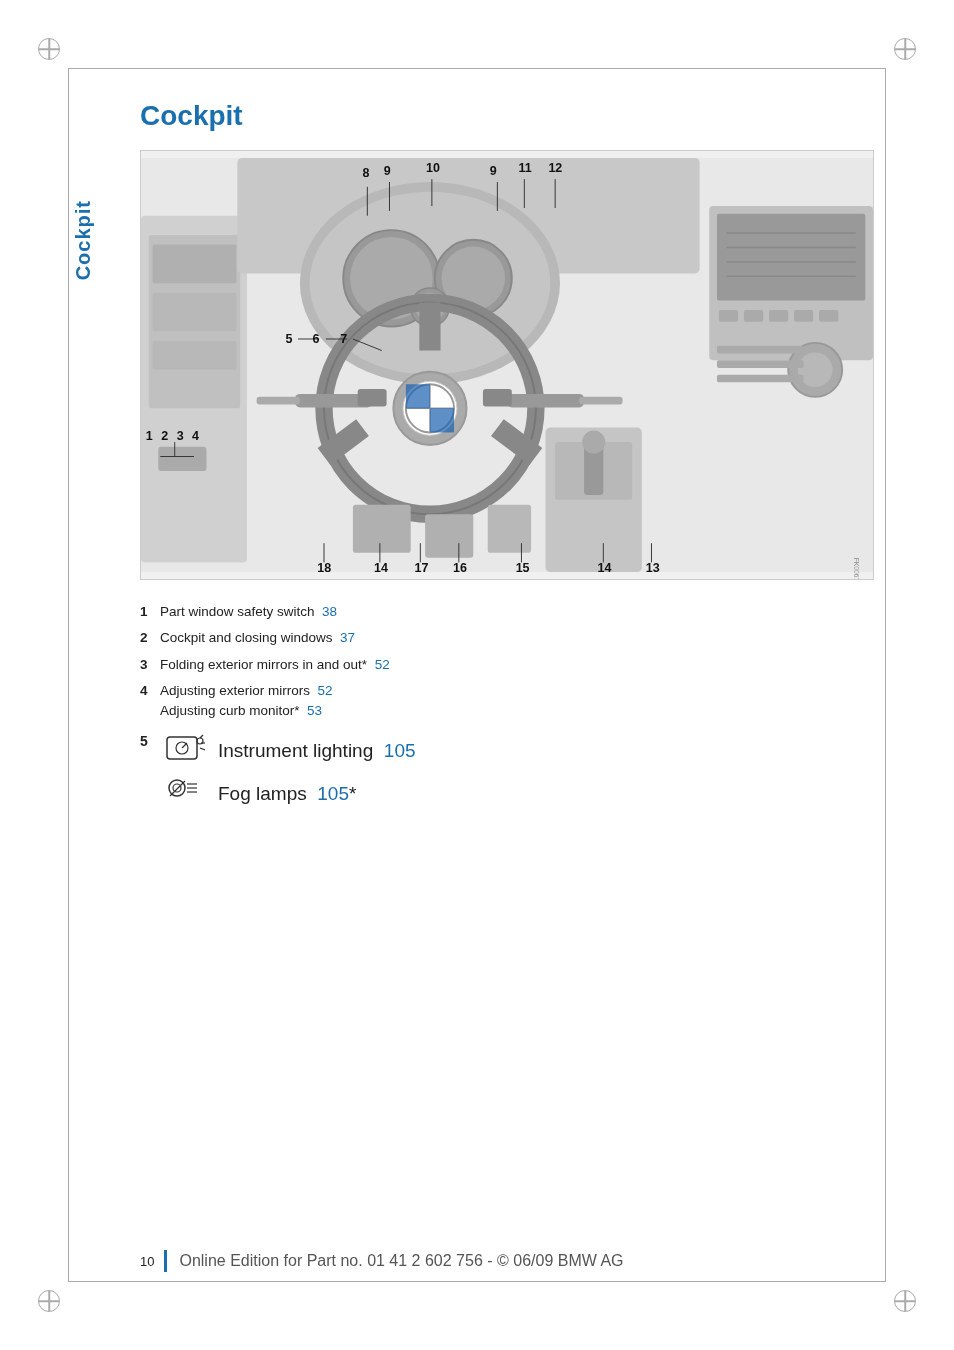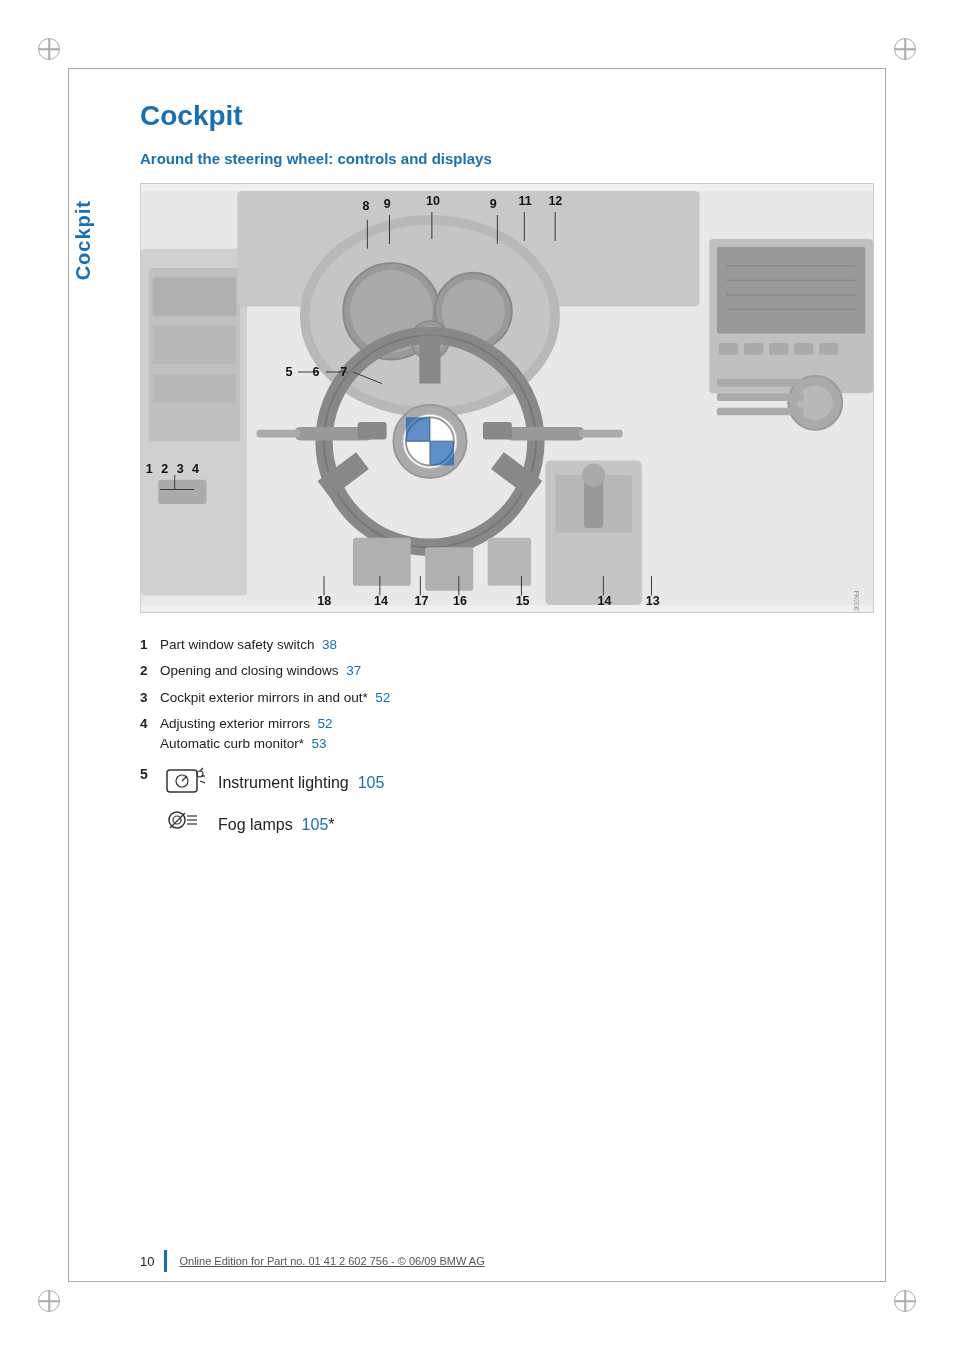--- a/index.html
+++ b/index.html
@@ -135,21 +135,21 @@
 
     
     .item5-block {
       margin-top: 12px;
       margin-bottom: 6px;
     }
     .item5-row {
       display: flex;
       align-items: center;
       margin-bottom: 8px;
-      font-size: 16px;
+      font-size: 19px;
     }
     .item5-icon {
       min-width: 50px;
       text-align: center;
       margin-right: 8px;
     }
 
     
     .footer {
       position: absolute;
@@ -169,23 +169,22 @@
     }
 
     .footer-bar {
       width: 3px;
       height: 22px;
       background: #1a6faf;
       margin-right: 12px;
     }
 
     .footer-text {
-      font-size: 11px;
+      font-size: 16px;
       color: #555;
-      text-decoration: underline;
     }
   </style>
 </head>
 <body>
 
 <div class="reg-mark reg-tl"></div>
 <div class="reg-mark reg-tr"></div>
 <div class="reg-mark reg-bl"></div>
 <div class="reg-mark reg-br"></div>
 
@@ -193,21 +192,20 @@
 <div class="border-line-bottom"></div>
 <div class="border-line-left"></div>
 <div class="border-line-right"></div>
 
 <div class="sidebar-label">Cockpit</div>
 
 <div class="main-content">
 
   <h1 class="page-title">Cockpit</h1>
 
-  <h2 class="section-subtitle">Around the steering wheel: controls and displays</h2>
 
   <div class="diagram-container">
     <svg class="diagram-svg" viewBox="0 0 760 430" xmlns="http://www.w3.org/2000/svg">
 
       <rect width="760" height="430" fill="#e8e8e8"></rect>
 
       <rect x="0" y="60" width="110" height="360" fill="#d0d0d0" rx="4"></rect>
       <rect x="8" y="80" width="95" height="180" fill="#c0c0c0" rx="3"></rect>
       <rect x="12" y="90" width="87" height="40" fill="#b0b0b0" rx="2"></rect>
       <rect x="12" y="140" width="87" height="40" fill="#b8b8b8" rx="2"></rect>
@@ -336,34 +334,34 @@
   <ul class="numbered-list">
     <li>
       <span class="item-number">1</span>
       <span class="item-text">
         <span>Part window safety switch</span>&nbsp;&nbsp;<span class="page-ref-blue">38</span>
       </span>
     </li>
     <li>
       <span class="item-number">2</span>
       <span class="item-text">
-        <span>Opening and closing windows</span>&nbsp;&nbsp;<span class="page-ref-blue">37</span>
+        <span>Cockpit and closing windows</span>&nbsp;&nbsp;<span class="page-ref-blue">37</span>
       </span>
     </li>
     <li>
       <span class="item-number">3</span>
       <span class="item-text">
-        <span>Cockpit exterior mirrors in and out</span><span class="asterisk">*</span>&nbsp;&nbsp;<span class="page-ref-blue">52</span>
+        <span>Folding exterior mirrors in and out</span><span class="asterisk">*</span>&nbsp;&nbsp;<span class="page-ref-blue">52</span>
       </span>
     </li>
     <li>
       <span class="item-number">4</span>
       <span class="item-text">
         <span>Adjusting exterior mirrors</span>&nbsp;&nbsp;<span class="page-ref-blue">52</span><br>
-        <span>Automatic curb monitor</span><span class="asterisk">*</span>&nbsp;&nbsp;<span class="page-ref-blue">53</span>
+        <span>Adjusting curb monitor</span><span class="asterisk">*</span>&nbsp;&nbsp;<span class="page-ref-blue">53</span>
       </span>
     </li>
   </ul>
 
   <div class="item5-block">
     <div style="display:flex;align-items:flex-start;">
       <span class="item-number" style="font-weight:bold;min-width:20px;">5</span>
       <div>
 
         <div class="item5-row">

